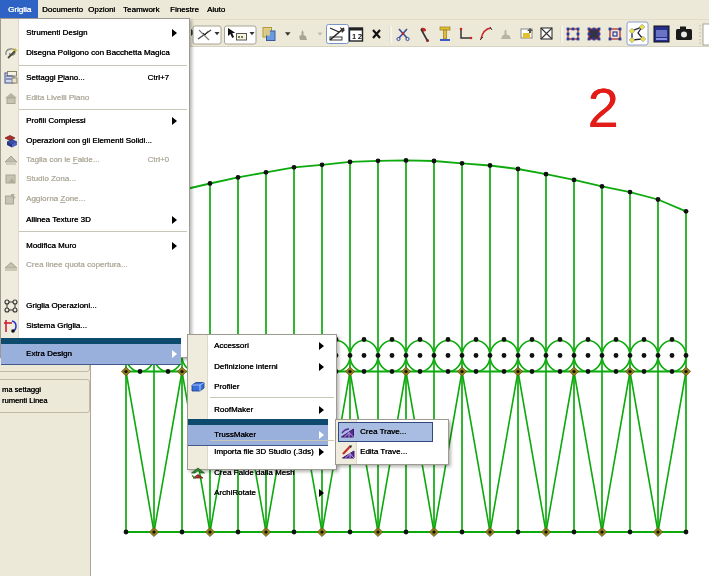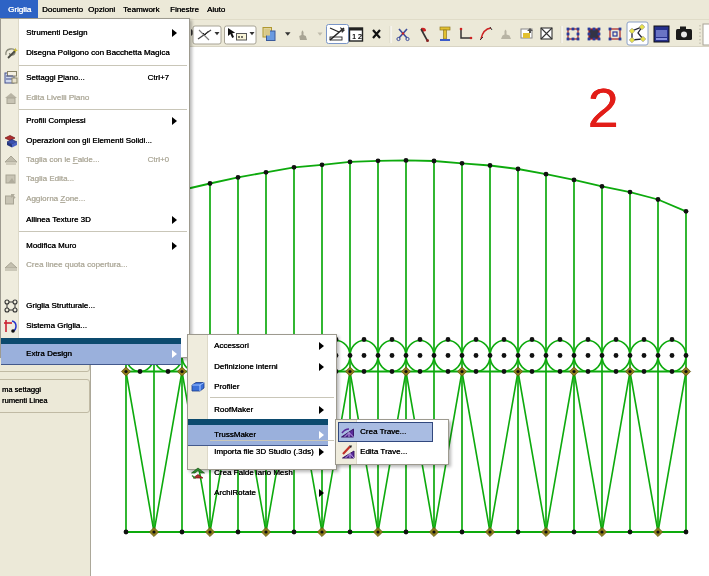--- a/index.html
+++ b/index.html
@@ -380,21 +380,21 @@
           <rect x="3" y="10" width="10" height="3" fill="#d0ccbc"></rect>
         </svg></span>
       <span class="txt dis" style="left:25px">Taglia con le <u>F</u>alde...</span>
       <span class="sc dis">Ctrl+0</span>
     </div>
 <div class="mi" style="top:150px">
       <span class="ico"><svg width="16" height="16" viewBox="0 0 16 16">
           <rect x="3" y="4" width="9" height="8" fill="#c8c4b4" stroke="#a8a494"></rect>
           <path d="M5 12 L9 7 L12 12 Z" fill="#b0ac9c"></path>
         </svg></span>
-      <span class="txt dis" style="left:25px">Taglia Edita...</span>
+      <span class="txt dis" style="left:25px">Studio Zona...</span>
     </div>
 <div class="mi" style="top:169.5px">
       <span class="ico"><svg width="16" height="16" viewBox="0 0 16 16">
           <rect x="2.5" y="5" width="8" height="8" fill="#c8c4b4" stroke="#a8a494"></rect>
           <path d="M8 3 l4 0 l-1.4 1.4 l2 2 l-1.3 1.3 l-2-2 L8 7 Z" fill="#b0ac9c"></path>
         </svg></span>
       <span class="txt dis" style="left:25px">Aggiorna <u>Z</u>one...</span>
     </div>
 <div class="mi" style="top:190.5px">
       <span class="txt" style="left:25px">Allinea Texture 3D</span>
@@ -416,21 +416,21 @@
       <span class="ico"><svg width="16" height="16" viewBox="0 0 16 16">
           <circle cx="4" cy="4" r="2" fill="none" stroke="#333" stroke-width="1.1"></circle>
           <circle cx="12" cy="4" r="2" fill="none" stroke="#333" stroke-width="1.1"></circle>
           <circle cx="4" cy="12" r="2" fill="none" stroke="#333" stroke-width="1.1"></circle>
           <circle cx="12" cy="12" r="2" fill="none" stroke="#333" stroke-width="1.1"></circle>
           <line x1="6" y1="4" x2="10" y2="4" stroke="#333"></line>
           <line x1="6" y1="12" x2="10" y2="12" stroke="#333"></line>
           <line x1="4" y1="6" x2="4" y2="10" stroke="#333"></line>
           <line x1="12" y1="6" x2="12" y2="10" stroke="#333"></line>
         </svg></span>
-      <span class="txt" style="left:25px">Griglia Strutturale...</span>
+      <span class="txt" style="left:25px">Griglia Operazioni...</span>
     </div>
 <div class="mi" style="top:297px">
       <span class="ico"><svg width="16" height="16" viewBox="0 0 16 16">
           <line x1="3" y1="2" x2="3" y2="14" stroke="#c23" stroke-width="1.6"></line>
           <line x1="1" y1="5" x2="9" y2="5" stroke="#c23" stroke-width="1.6"></line>
           <path d="M9 3 q4 1 4 5 q0 4 -3 5" fill="none" stroke="#23c" stroke-width="1.5"></path>
           <circle cx="10" cy="13" r="1.8" fill="#111"></circle>
         </svg></span>
       <span class="txt" style="left:25px">Sistema Griglia...</span>
     </div>
@@ -470,21 +470,21 @@
 <div class="mi" style="top:107.5px">
       <span class="txt" style="left:26px">Importa file 3D Studio (.3ds)</span>
       <span class="arr" style="right:4px"></span>
     </div>
 <div class="mi" style="top:128px">
       <span class="ico"><svg width="16" height="16" viewBox="0 0 16 16">
           <path d="M1.5 8 L8 3 L14.5 8 L11 8 L8 5.6 L5 8 Z" fill="#2c8a2c" stroke="#145014" stroke-width="0.7"></path>
           <path d="M3 13 L8 9.5 L13 13 Z" fill="#b03030" stroke="#701010" stroke-width="0.7"></path>
           <path d="M2 10.5 L5.5 13.5" stroke="#2c8a2c" stroke-width="1.4"></path>
         </svg></span>
-      <span class="txt" style="left:26px">Crea Falde iano Mesh</span>
+      <span class="txt" style="left:26px">Crea Falde dalla Mesh</span>
     </div>
 <div class="mi" style="top:148.5px">
       <span class="txt" style="left:26px">ArchiRotate</span>
       <span class="arr" style="right:4px"></span>
     </div>
 </div>
 <div class="menu" style="left:335px;top:418.5px;width:114px;height:46px">
 <div class="strip" style="width:20px"></div>
 <div class="abs" style="left:1.5px;top:2.5px;width:93px;height:18px;background:#a9bce2;border:1px solid #31487e"></div>
 <div class="mi" style="top:2px;height:20px">

